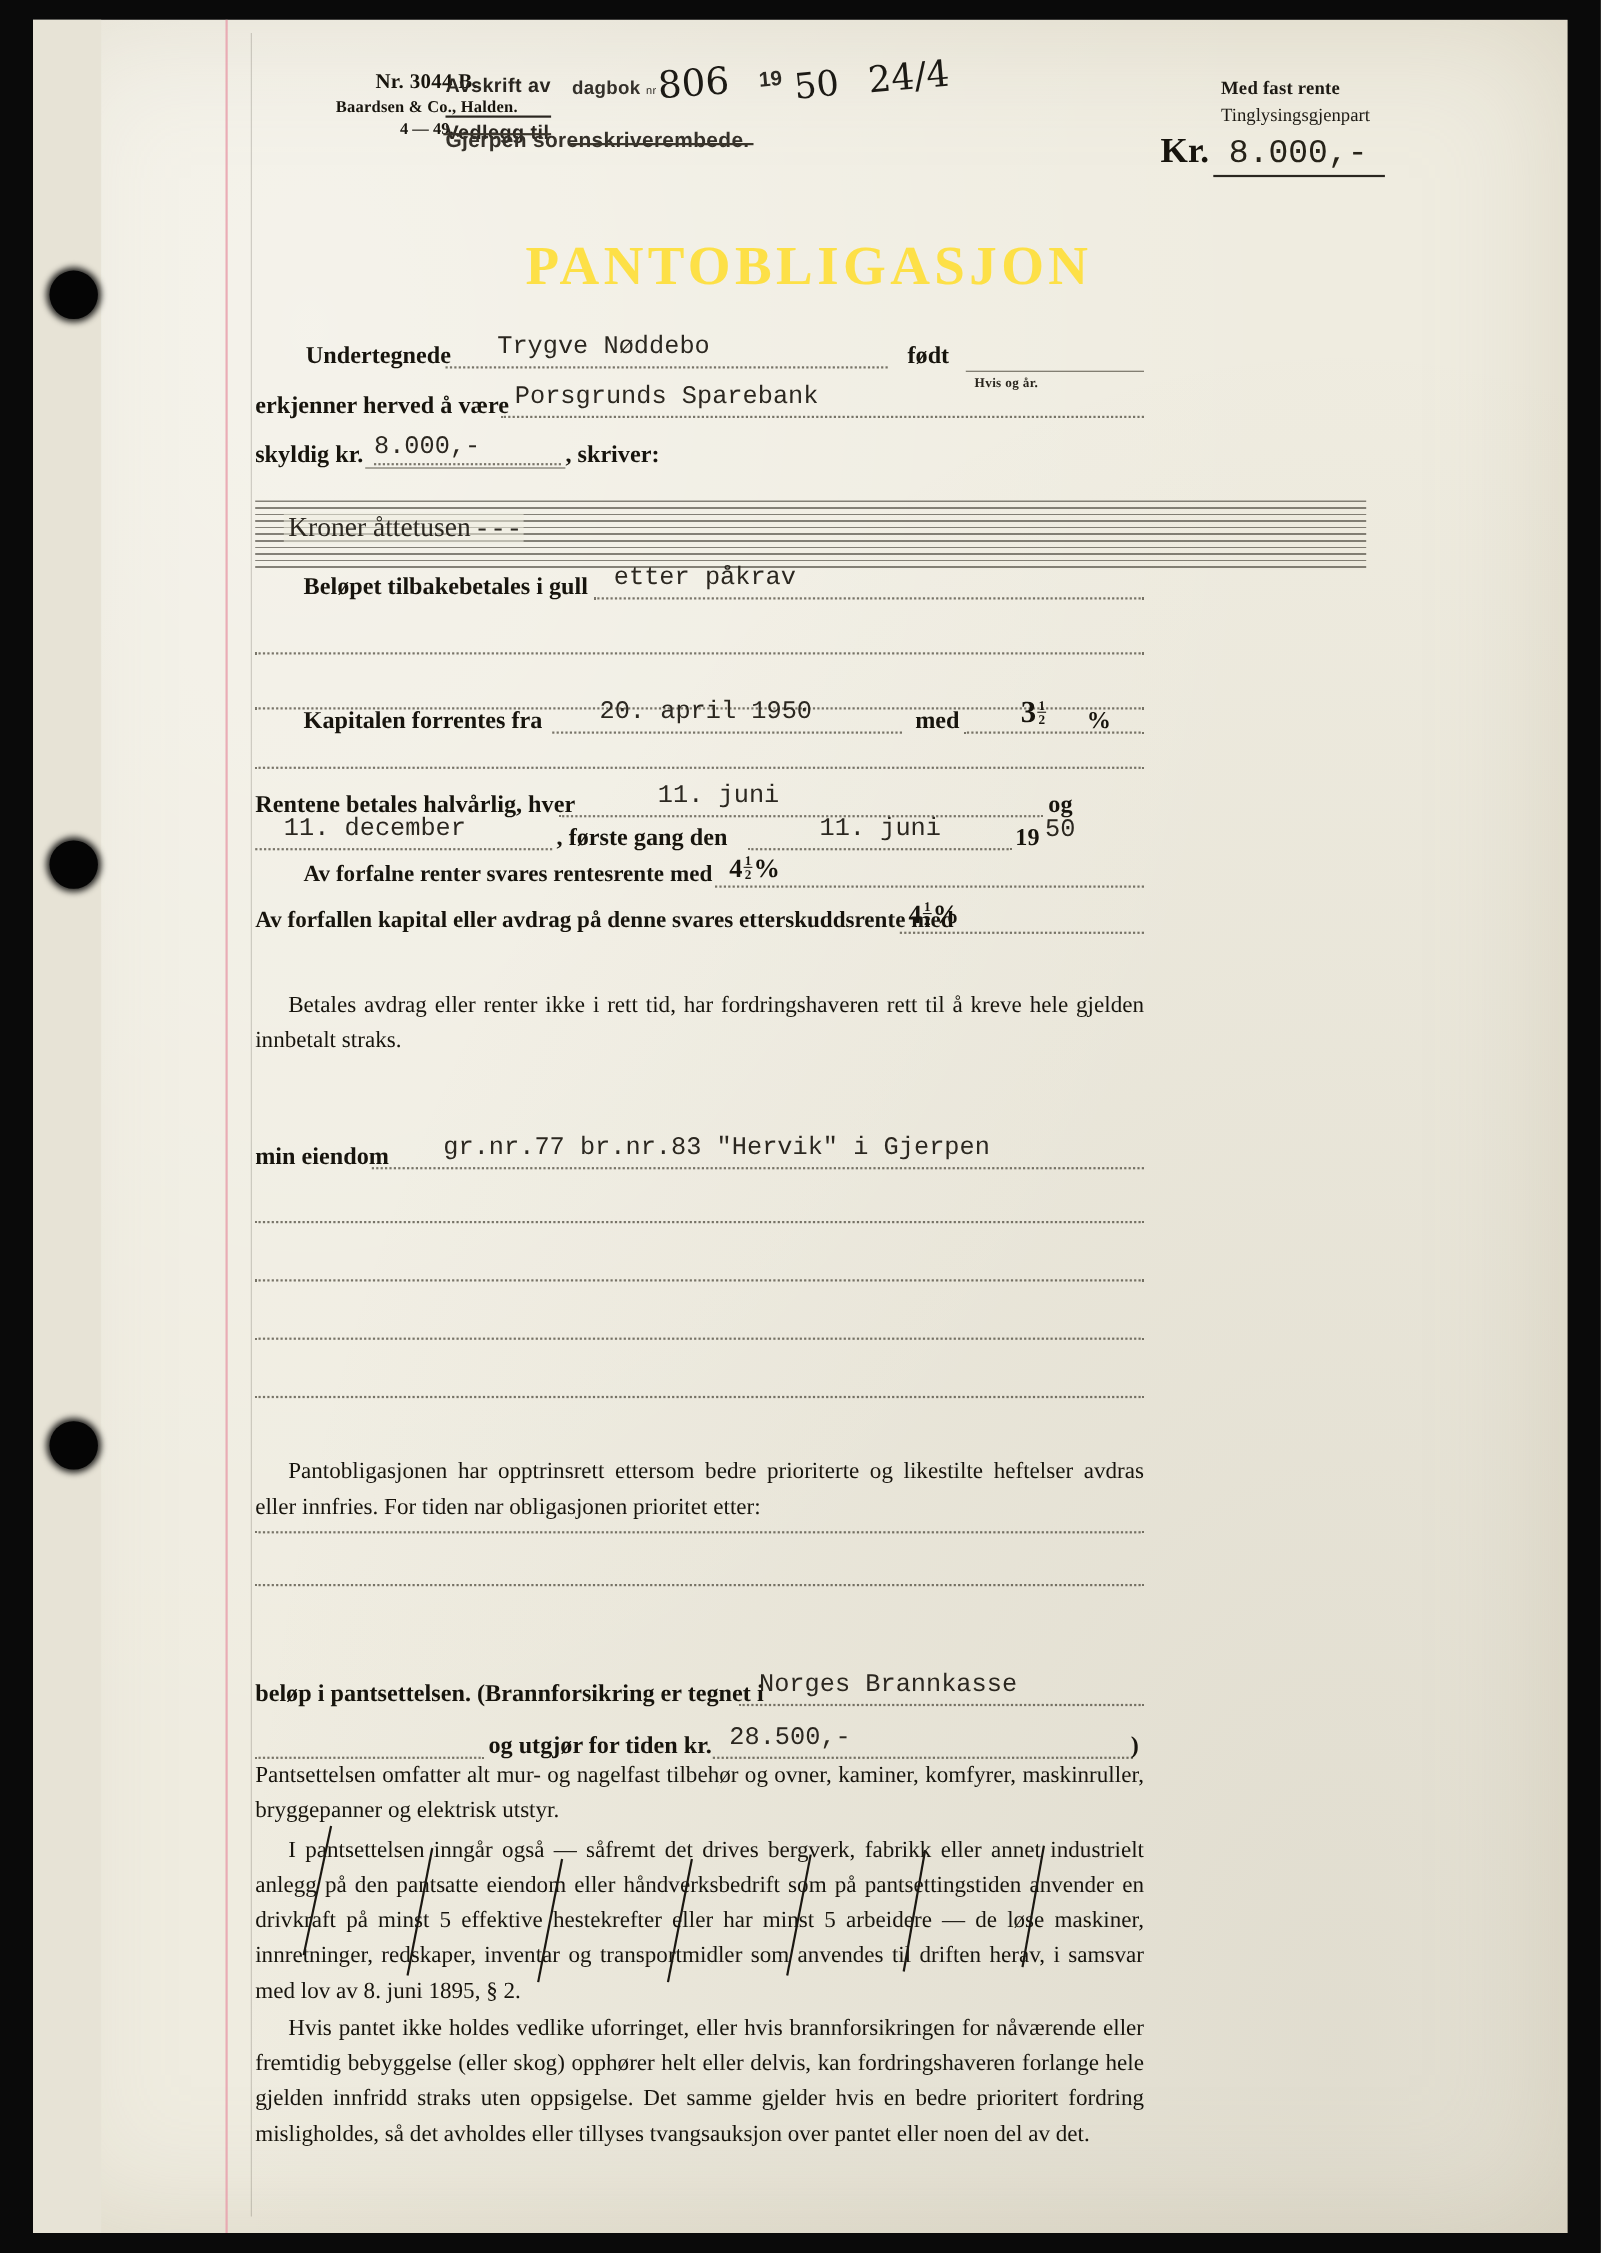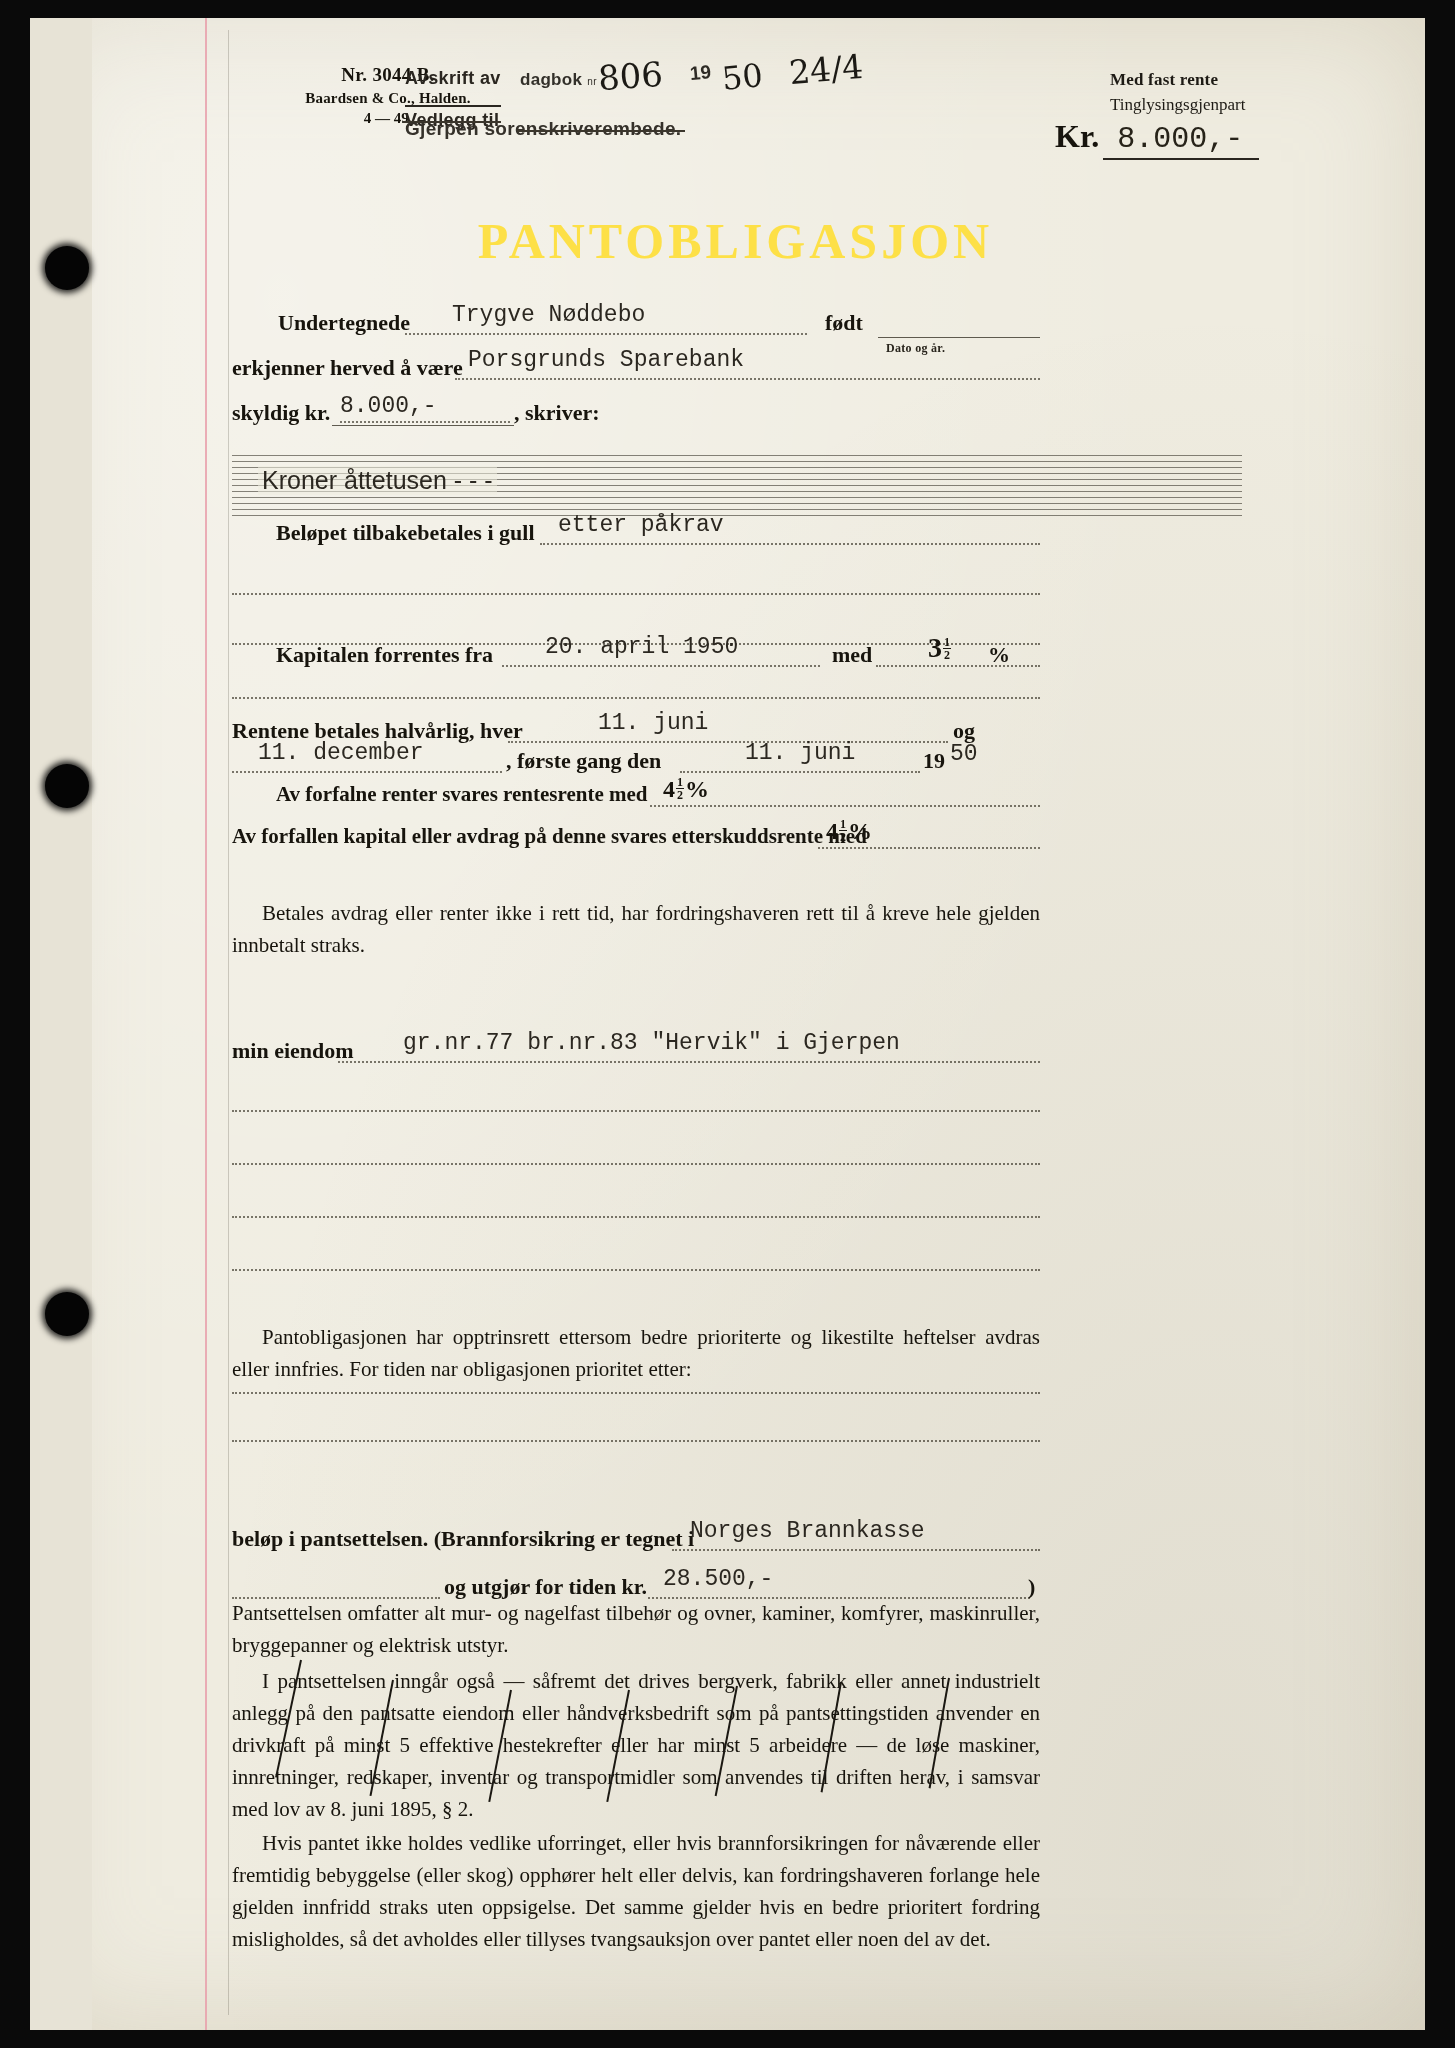--- a/index.html
+++ b/index.html
@@ -122,21 +122,21 @@
   .datolbl{font-family:"Liberation Serif",serif;font-weight:bold;font-size:12px;color:#29251d;letter-spacing:.3px;}
 
   
   .band{
     position:absolute;left:232px;top:455px;width:1010px;height:62px;
     background:
       repeating-linear-gradient(to bottom,
         rgba(40,36,26,.55) 0px, rgba(40,36,26,.55) 1.4px,
         rgba(0,0,0,0) 1.4px, rgba(0,0,0,0) 6px);
   }
-  .bandtxt{left:258px;top:466px;font-family:Liberation Sans, sans-serif;font-size:25px;
+  .bandtxt{left:258px;top:466px;font-family:Liberation Serif, serif;font-size:25px;
            color:#2b2720;background:rgba(239,236,224,.55);padding:0 4px;}
 
   
   .frac{display:inline-block;vertical-align:-2px;text-align:center;font-size:12px;line-height:1;
         font-family:"Liberation Serif",serif;font-weight:bold;margin:0 1px;}
   .frac .n{display:block;border-bottom:1.4px solid #1d1a14;padding:0 1px;}
   .frac .d{display:block;padding:0 1px;}
 
   
   .para{
@@ -196,21 +196,21 @@
     <span class="amt">8.000,-</span>
   </div>
 
   <div class="abs title">PANTOBLIGASJON</div>
 
   <div class="abs lbl f19" style="left:278px;top:310px">Undertegnede</div>
   <div class="dots" style="left:405px;top:333px;width:402px"></div>
   <div class="abs hw" style="left:452px;top:302px">Trygve Nøddebo</div>
   <div class="abs lbl f19" style="left:825px;top:310px">født</div>
   <div class="solid" style="left:878px;top:337px;width:162px"></div>
-  <div class="abs datolbl" style="left:886px;top:341px">Dato og år.</div>
+  <div class="abs datolbl" style="left:886px;top:341px">Hvis og år.</div>
 
   <div class="abs lbl f19" style="left:232px;top:355px">erkjenner herved å være</div>
   <div class="dots" style="left:455px;top:378px;width:585px"></div>
   <div class="abs hw" style="left:468px;top:347px">Porsgrunds Sparebank</div>
 
   <div class="abs lbl f19" style="left:232px;top:400px">skyldig kr.</div>
   <div class="solid" style="left:332px;top:425px;width:182px"></div>
   <div class="dots" style="left:340px;top:421px;width:170px"></div>
   <div class="abs hw" style="left:340px;top:393px">8.000,-</div>
   <div class="abs lbl f19" style="left:514px;top:400px">, skriver:</div>

